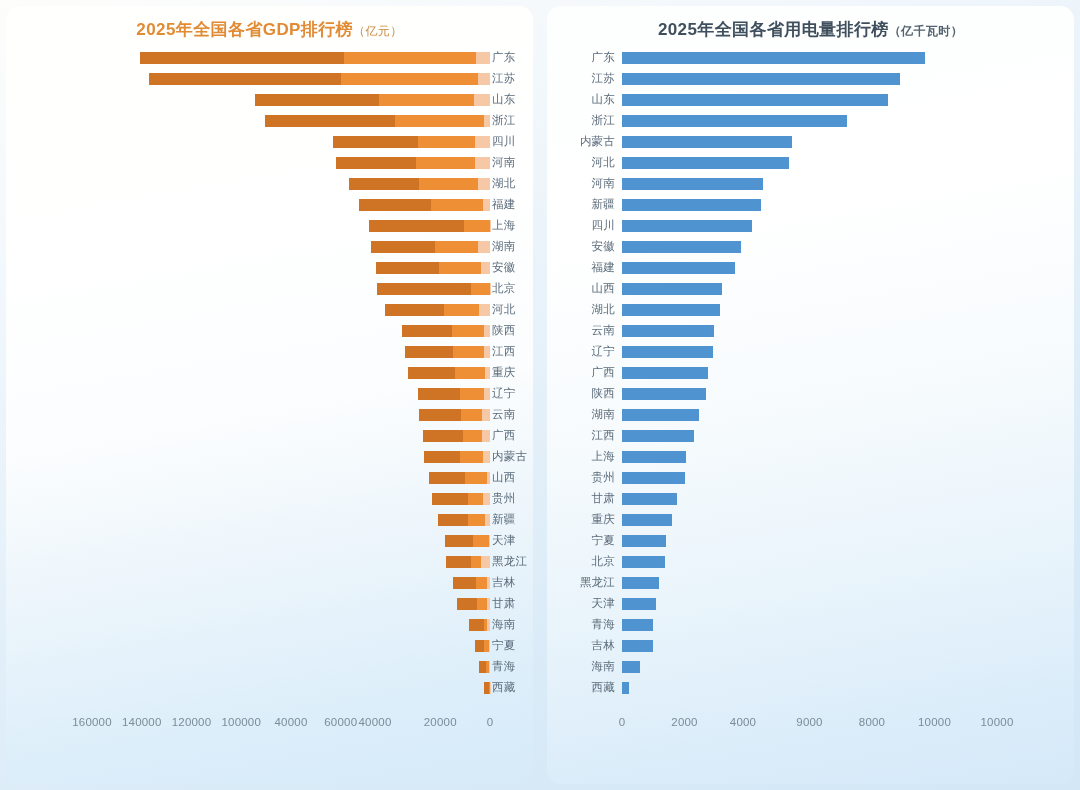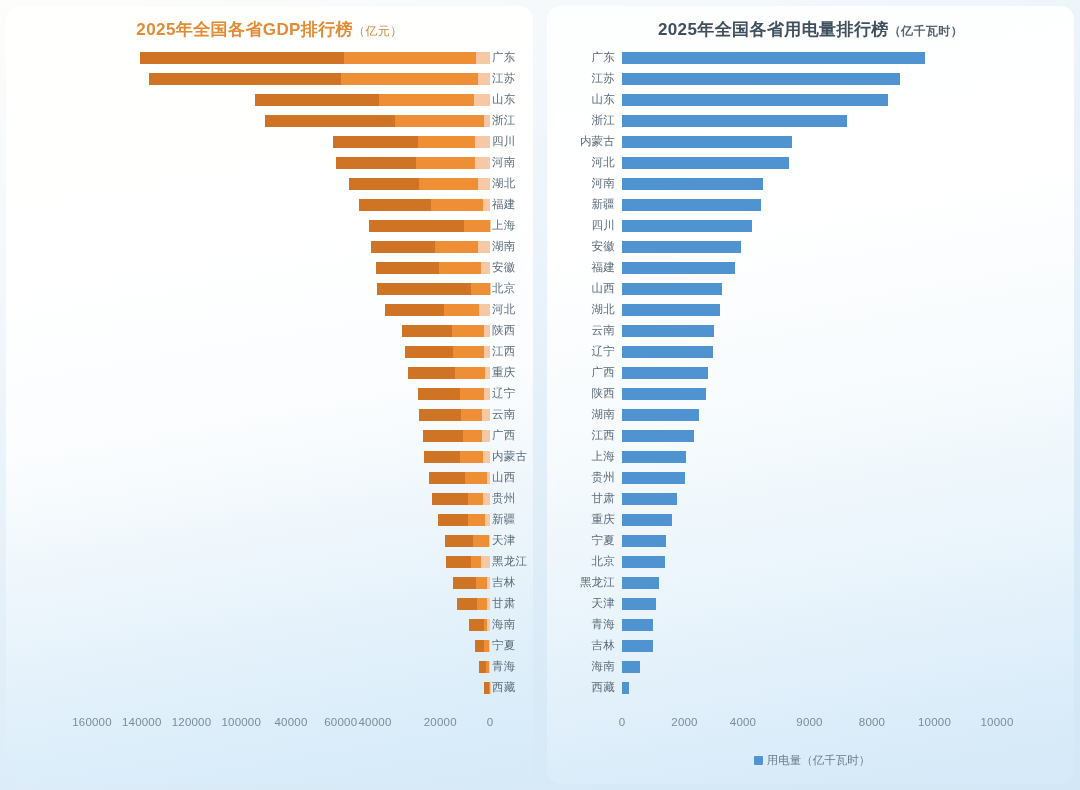--- a/index.html
+++ b/index.html
@@ -483,21 +483,15 @@
       </div>
     <div class="axis" id="axis-right">
         <div class="tick" style="left: 75px;">0</div>
         <div class="tick" style="left: 137.5px;">2000</div>
         <div class="tick" style="left: 196px;">4000</div>
         <div class="tick" style="left: 262.5px;">9000</div>
         <div class="tick" style="left: 325px;">8000</div>
         <div class="tick" style="left: 387.5px;">10000</div>
         <div class="tick" style="left: 450px;">10000</div>
       </div>
-    <div class="legend" id="legend-right">
-        <div class="lg">
-          <span class="sw" style="background: rgb(79, 147, 209);"></span>
-          <span>用电量（亿千瓦时）</span>
-        </div>
-      </div>
   </div>
 
 </div>
 
 </body></html>

